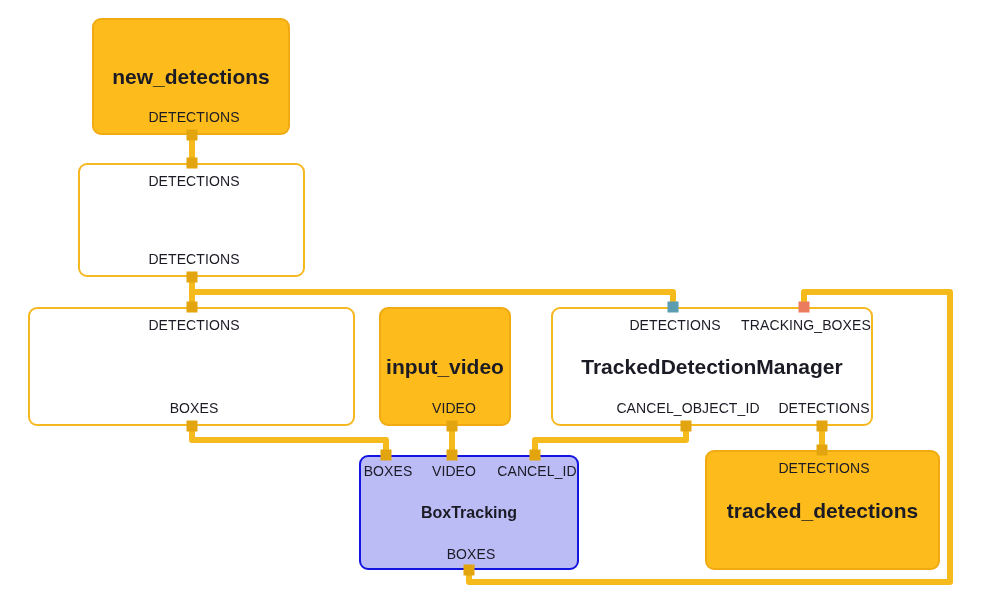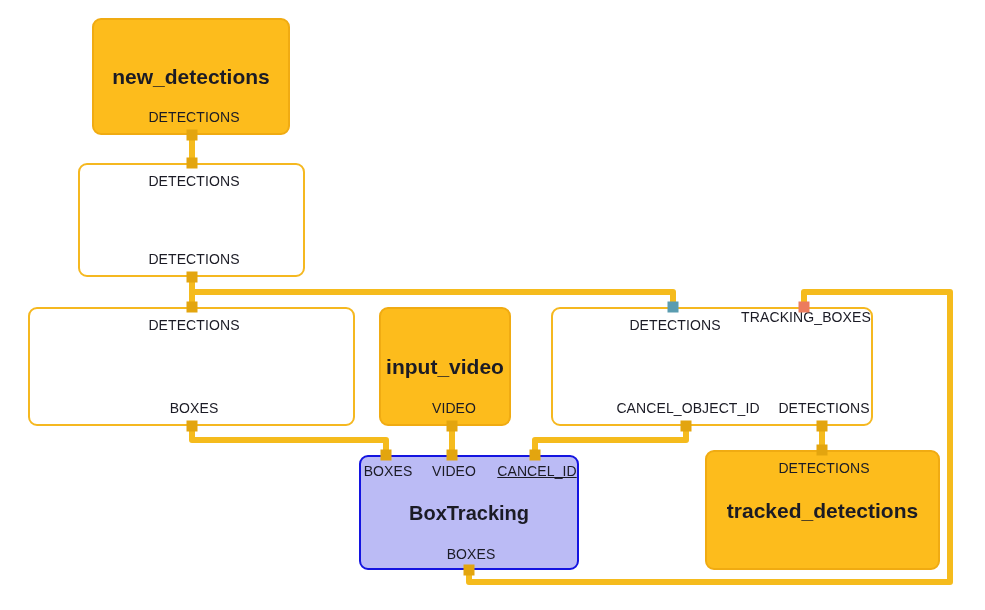--- a/index.html
+++ b/index.html
@@ -49,21 +49,21 @@
     border: 2.5px solid #1414e0;
   }
   .node-title {
     font-size: 21px;
     font-weight: bold;
     color: #1b1b25;
     line-height: 1;
     white-space: nowrap;
   }
   .node-sub .node-title {
-    font-size: 20px;
+    font-size: 16px;
   }
   .port-label {
     position: absolute;
     font-size: 14px;
     color: #1b1b25;
     white-space: nowrap;
     transform: translateX(-50%);
     letter-spacing: 0.1px;
   }
   .port-dot {
@@ -106,34 +106,35 @@
         <div class="port-label" style="left: 164px; bottom: 8px;">BOXES</div>
       </div>
       <div class="port-dot" style="left: 192px; top: 307px; background: rgb(227, 165, 15);"></div>
       <div class="port-dot" style="left: 192px; top: 426px; background: rgb(227, 165, 15);"></div>
       <div class="node node-stream" style="left: 379px; top: 307px; width: 132px; height: 119px; background: rgb(253, 188, 28); border-color: rgb(240, 171, 18);">
         <div class="node-title">input_video</div>
         <div class="port-label" style="left: 73px; bottom: 8px;">VIDEO</div>
       </div>
       <div class="port-dot" style="left: 452px; top: 426px; background: rgb(227, 165, 15);"></div>
       <div class="node node-calc" style="left: 551px; top: 307px; width: 322px; height: 119px; background: rgb(255, 255, 255); border-color: rgb(245, 184, 32);">
+        <div class="node-title">TrackedDetectionManager</div>
         <div class="port-label" style="left: 122px; top: 8px;">DETECTIONS</div>
-        <div class="port-label" style="left: 253px; top: 0;">TRACKING_BOXES</div>
+        <div class="port-label" style="left: 253px; top: 8px;">TRACKING_BOXES</div>
         <div class="port-label" style="left: 135px; bottom: 8px;">CANCEL_OBJECT_ID</div>
         <div class="port-label" style="left: 271px; bottom: 8px;">DETECTIONS</div>
       </div>
       <div class="port-dot" style="left: 673px; top: 307px; background: rgb(90, 156, 176);"></div>
       <div class="port-dot" style="left: 804px; top: 307px; background: rgb(236, 124, 94);"></div>
       <div class="port-dot" style="left: 686px; top: 426px; background: rgb(227, 165, 15);"></div>
       <div class="port-dot" style="left: 822px; top: 426px; background: rgb(227, 165, 15);"></div>
       <div class="node node-sub" style="left: 359px; top: 455px; width: 220px; height: 115px; background: rgb(187, 187, 245); border-color: rgb(20, 20, 224);">
         <div class="node-title">BoxTracking</div>
         <div class="port-label" style="left: 27px; top: 6px;">BOXES</div>
         <div class="port-label" style="left: 93px; top: 6px;">VIDEO</div>
-        <div class="port-label" style="left: 176px; top: 6px; text-decoration: underline;">CANCEL_ID</div>
+        <div class="port-label" style="left: 176px; top: 6px;">CANCEL_ID</div>
         <div class="port-label" style="left: 110px; bottom: 6px;">BOXES</div>
       </div>
       <div class="port-dot" style="left: 386px; top: 455px; background: rgb(227, 165, 15);"></div>
       <div class="port-dot" style="left: 452px; top: 455px; background: rgb(227, 165, 15);"></div>
       <div class="port-dot" style="left: 535px; top: 455px; background: rgb(227, 165, 15);"></div>
       <div class="port-dot" style="left: 469px; top: 570px; background: rgb(227, 165, 15);"></div>
       <div class="node node-stream" style="left: 705px; top: 450px; width: 235px; height: 120px; background: rgb(253, 188, 28); border-color: rgb(240, 171, 18);">
         <div class="node-title">tracked_detections</div>
         <div class="port-label" style="left: 117px; top: 8px;">DETECTIONS</div>
       </div>

